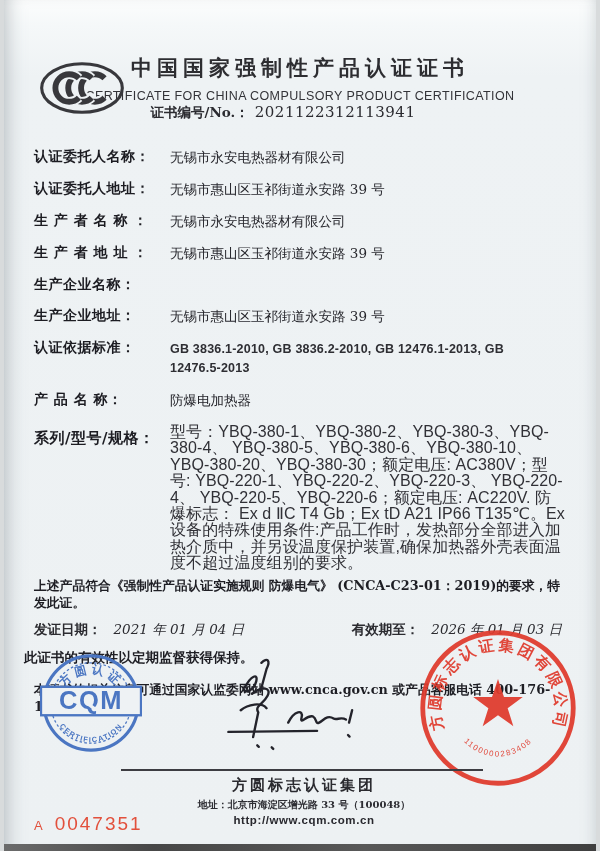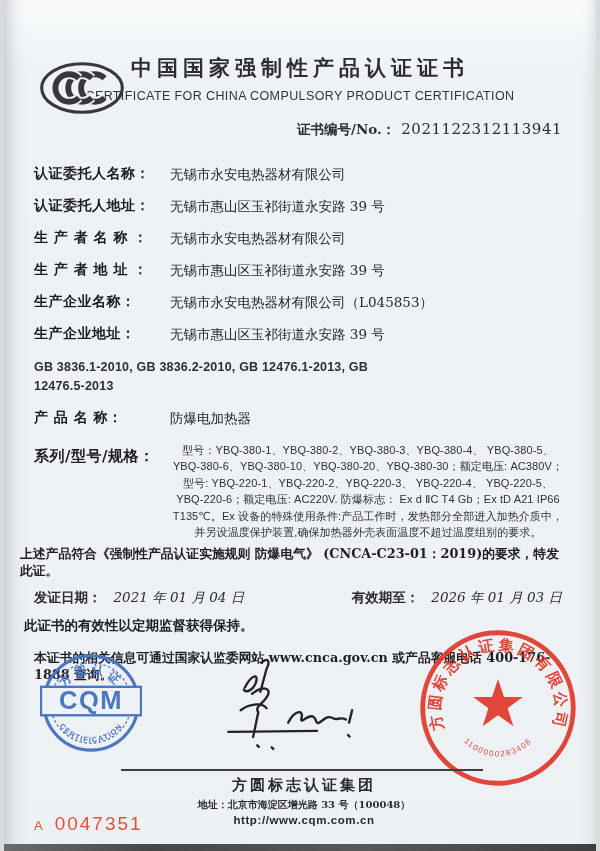--- a/index.html
+++ b/index.html
@@ -11,35 +11,35 @@
     background:linear-gradient(180deg,#fcfdfd 0%,#f5f8f9 3%,#eef2f4 9%,#edf1f3 100%);
     box-shadow:inset 16px 0 20px -15px rgba(110,122,128,.5), inset -12px 0 16px -13px rgba(110,122,128,.35);
     font-family:"DejaVu Serif", serif;
     color:#2b2b30;
   }
   
   .header{position:relative;padding-top:54px;text-align:center;}
   .ccc-logo{position:absolute;left:34px;top:60px;}
   .title-cn{font-size:21px;font-weight:700;letter-spacing:5px;color:#2d2d31;}
   .title-en{font-size:12.5px;letter-spacing:.4px;margin-top:7px;color:#333338;font-family:"Liberation Sans",sans-serif;}
-  .certno-line{margin-top:17px;padding-right:34px;text-align:right;font-size:13.5px;}
+  .certno-line{padding-right:34px;font-size:13.5px;}
   .certno-label{font-weight:700;}
   .certno-value{font-size:15px;letter-spacing:.5px;margin-left:6px;font-family:"DejaVu Serif",serif;}
   
   .fields{margin:26px 30px 0 30px;}
   .frow{display:flex;align-items:flex-start;margin-bottom:13px;}
   .flabel{flex:0 0 136px;font-weight:700;font-size:14px;letter-spacing:.5px;color:#1c1c22;white-space:nowrap;}
   .fvalue{font-size:13.5px;padding-top:1px;color:#26262c;}
   .frow.gap-lg{}
   .row-standards .fvalue{max-width:345px;font-family:"Liberation Sans",sans-serif;font-size:12.5px;font-weight:700;color:#2e2e33;line-height:19px;letter-spacing:.2px;}
   .row-series{margin-bottom:2px;}
   .row-series .flabel{font-size:15px;padding-top:6px;}
-  .row-series .fvalue{width:434px;font-family:"Liberation Sans",sans-serif;font-size:11px;line-height:16.4px;color:#303036;letter-spacing:.1px;text-align:center;}
-  
-  .statement{margin:6px 30px 0 16px;font-size:12.8px;font-weight:700;color:#1e1e24;}
+  .row-series .fvalue{width:434px;font-family:"Liberation Sans",sans-serif;font-size:16px;line-height:16.4px;color:#303036;letter-spacing:.1px;}
+  
+  .statement{margin:6px 30px 0 30px;font-size:12.8px;font-weight:700;color:#1e1e24;}
   .dates{display:flex;justify-content:space-between;margin:9px 34px 0 30px;font-size:13.5px;}
   .dlabel{font-weight:700;text-align:right;}
   .dvalue{margin-left:12px;font-style:italic;}
   .validity{margin:10px 30px 0 20px;font-size:13.5px;font-weight:700;color:#1e1e24;}
   .infonote{margin:15px 30px 0 30px;font-size:12.8px;font-weight:700;color:#1e1e24;}
   
   .seals{position:absolute;left:0;top:620px;width:600px;height:170px;}
   .cqm-logo{position:absolute;left:36px;top:32px;}
   .signature{position:absolute;left:212px;top:26px;}
   .stamp{position:absolute;left:412px;top:6px;opacity:.93;}
@@ -90,27 +90,27 @@
     <div class="frow">
       <span class="flabel">生 产 者 名 称 ：</span>
       <span class="fvalue">无锡市永安电热器材有限公司</span>
     </div>
     <div class="frow">
       <span class="flabel">生 产 者 地 址 ：</span>
       <span class="fvalue">无锡市惠山区玉祁街道永安路 39 号</span>
     </div>
     <div class="frow gap-lg">
       <span class="flabel">生产企业名称：</span>
-      <span class="fvalue">无锡市永安电热器材有限公司（L045853）</span>
     </div>
     <div class="frow">
       <span class="flabel">生产企业地址：</span>
       <span class="fvalue">无锡市惠山区玉祁街道永安路 39 号</span>
     </div>
     <div class="frow row-standards">
+      <span class="flabel">认证依据标准：</span>
       <span class="fvalue">GB 3836.1-2010, GB 3836.2-2010, GB 12476.1-2013, GB 12476.5-2013</span>
     </div>
     <div class="frow">
       <span class="flabel">产 品 名 称：</span>
       <span class="fvalue">防爆电加热器</span>
     </div>
     <div class="frow row-series">
       <span class="flabel">系列/型号/规格：</span>
       <span class="fvalue">型号：YBQ-380-1、YBQ-380-2、YBQ-380-3、YBQ-380-4、 YBQ-380-5、YBQ-380-6、YBQ-380-10、YBQ-380-20、YBQ-380-30；额定电压: AC380V；型号: YBQ-220-1、YBQ-220-2、YBQ-220-3、 YBQ-220-4、 YBQ-220-5、YBQ-220-6；额定电压: AC220V. 防爆标志： Ex d ⅡC T4 Gb；Ex tD A21 IP66 T135℃。Ex 设备的特殊使用条件:产品工作时，发热部分全部进入加热介质中，并另设温度保护装置,确保加热器外壳表面温度不超过温度组别的要求。</span>
     </div>

